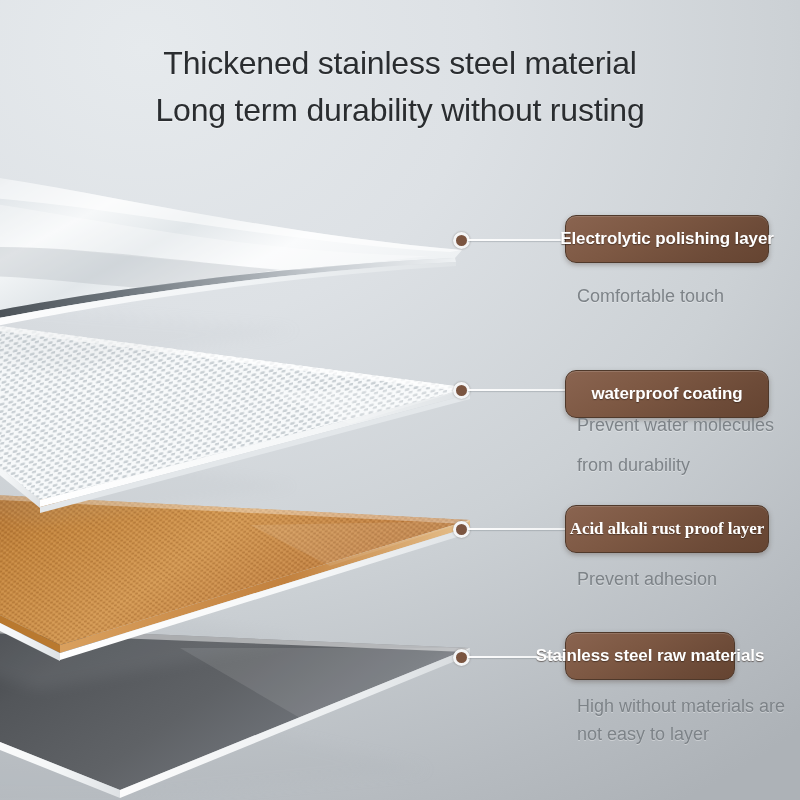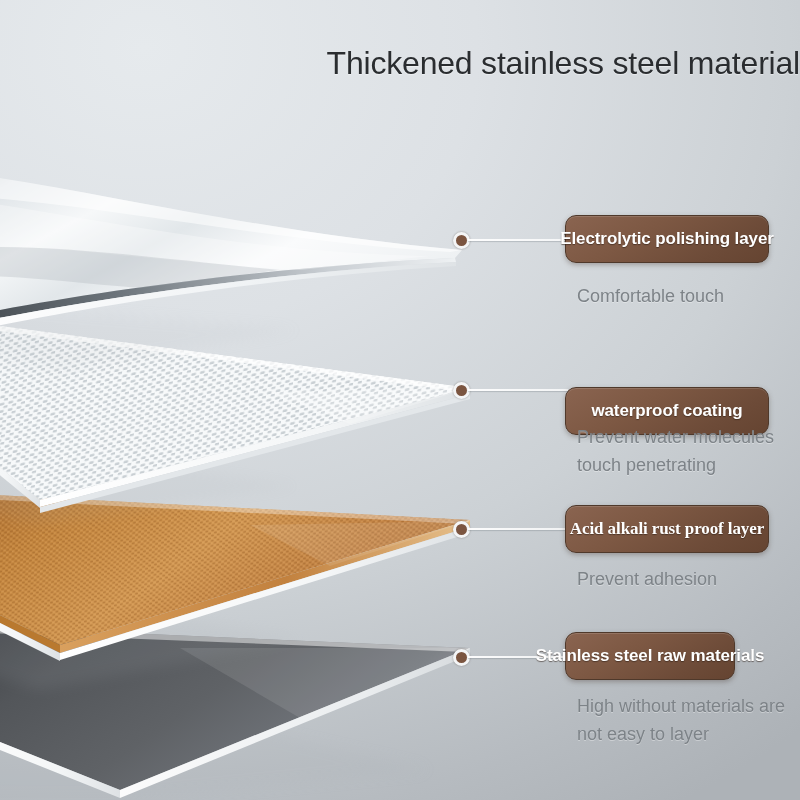--- a/index.html
+++ b/index.html
@@ -15,21 +15,20 @@
   }
   
   #heading{
     position:absolute;left:0;top:40px;width:800px;text-align:center;
     z-index:40;pointer-events:none;
   }
   #heading .line{
     color:#2a2d30;font-size:32px;line-height:47px;font-weight:400;
     letter-spacing:-0.2px;white-space:nowrap;
     text-shadow:0 1px 1px rgba(255,255,255,.5);
-    text-align:right;
   }
   
   #stack{position:absolute;left:0;top:0;width:800px;height:800px;z-index:10;}
   #stack svg{display:block;width:800px;height:800px;}
   
   .callout{position:absolute;z-index:60;}
   .dot{
     position:absolute;width:17px;height:17px;border-radius:50%;
     background:#7b5540;border:3px solid #f4f5f6;
     box-sizing:border-box;
@@ -192,35 +191,36 @@
 
         <path d="M -60 170 C 60 182, 250 232, 462 250 L 450 252 C 250 240, 60 196, -60 196 Z" fill="#ffffff" opacity="0.55"></path>
         <path d="M -60 196 C 80 214, 230 252, 430 256 L 300 270 C 140 262, 30 238, -60 250 Z" fill="#ffffff" opacity="0.30"></path>
         <path d="M -60 250 C 30 240, 150 258, 280 270 L 140 288 C 60 282, 0 272, -60 278 Z" fill="#aab1b7" opacity="0.30"></path>
       </g>
     </svg>
   </div>
 
   <div id="heading">
     <div class="line">Thickened stainless steel material</div>
+    <div class="line">Long term durability without rusting</div>
   </div>
 
   <div class="callout">
     <span class="dot" style="left:453px;top:232px;"></span>
     <span class="leader" style="left:468px;top:239px;width:100px;"></span>
     <div class="pill" style="left:565px;top:215px;width:204px;">Electrolytic polishing layer</div>
     <div class="desc" style="left:577px;top:281px;">Comfortable touch</div>
   </div>
 
   <div class="callout">
     <span class="dot" style="left:453px;top:382px;"></span>
     <span class="leader" style="left:468px;top:389px;width:100px;"></span>
-    <div class="pill" style="left:565px;top:387px;width:204px;">waterproof coating</div>
-    <div class="desc" style="left:577px;top:422px;">Prevent water molecules</div>
-    <div class="desc" style="left:577px;top:450px;">touch penetrating</div>
+    <div class="pill" style="left:565px;top:370px;width:204px;">waterproof coating</div>
+    <div class="desc" style="left:577px;top:410px;">Prevent water molecules</div>
+    <div class="desc" style="left:577px;top:450px;">from durability</div>
   </div>
 
   <div class="callout">
     <span class="dot" style="left:453px;top:521px;"></span>
     <span class="leader" style="left:468px;top:528px;width:100px;"></span>
     <div class="pill" style="left:565px;top:505px;width:204px;font-family:Liberation Serif, serif;">Acid alkali rust proof layer</div>
     <div class="desc" style="left:577px;top:564px;">Prevent adhesion</div>
   </div>
 
   <div class="callout">

